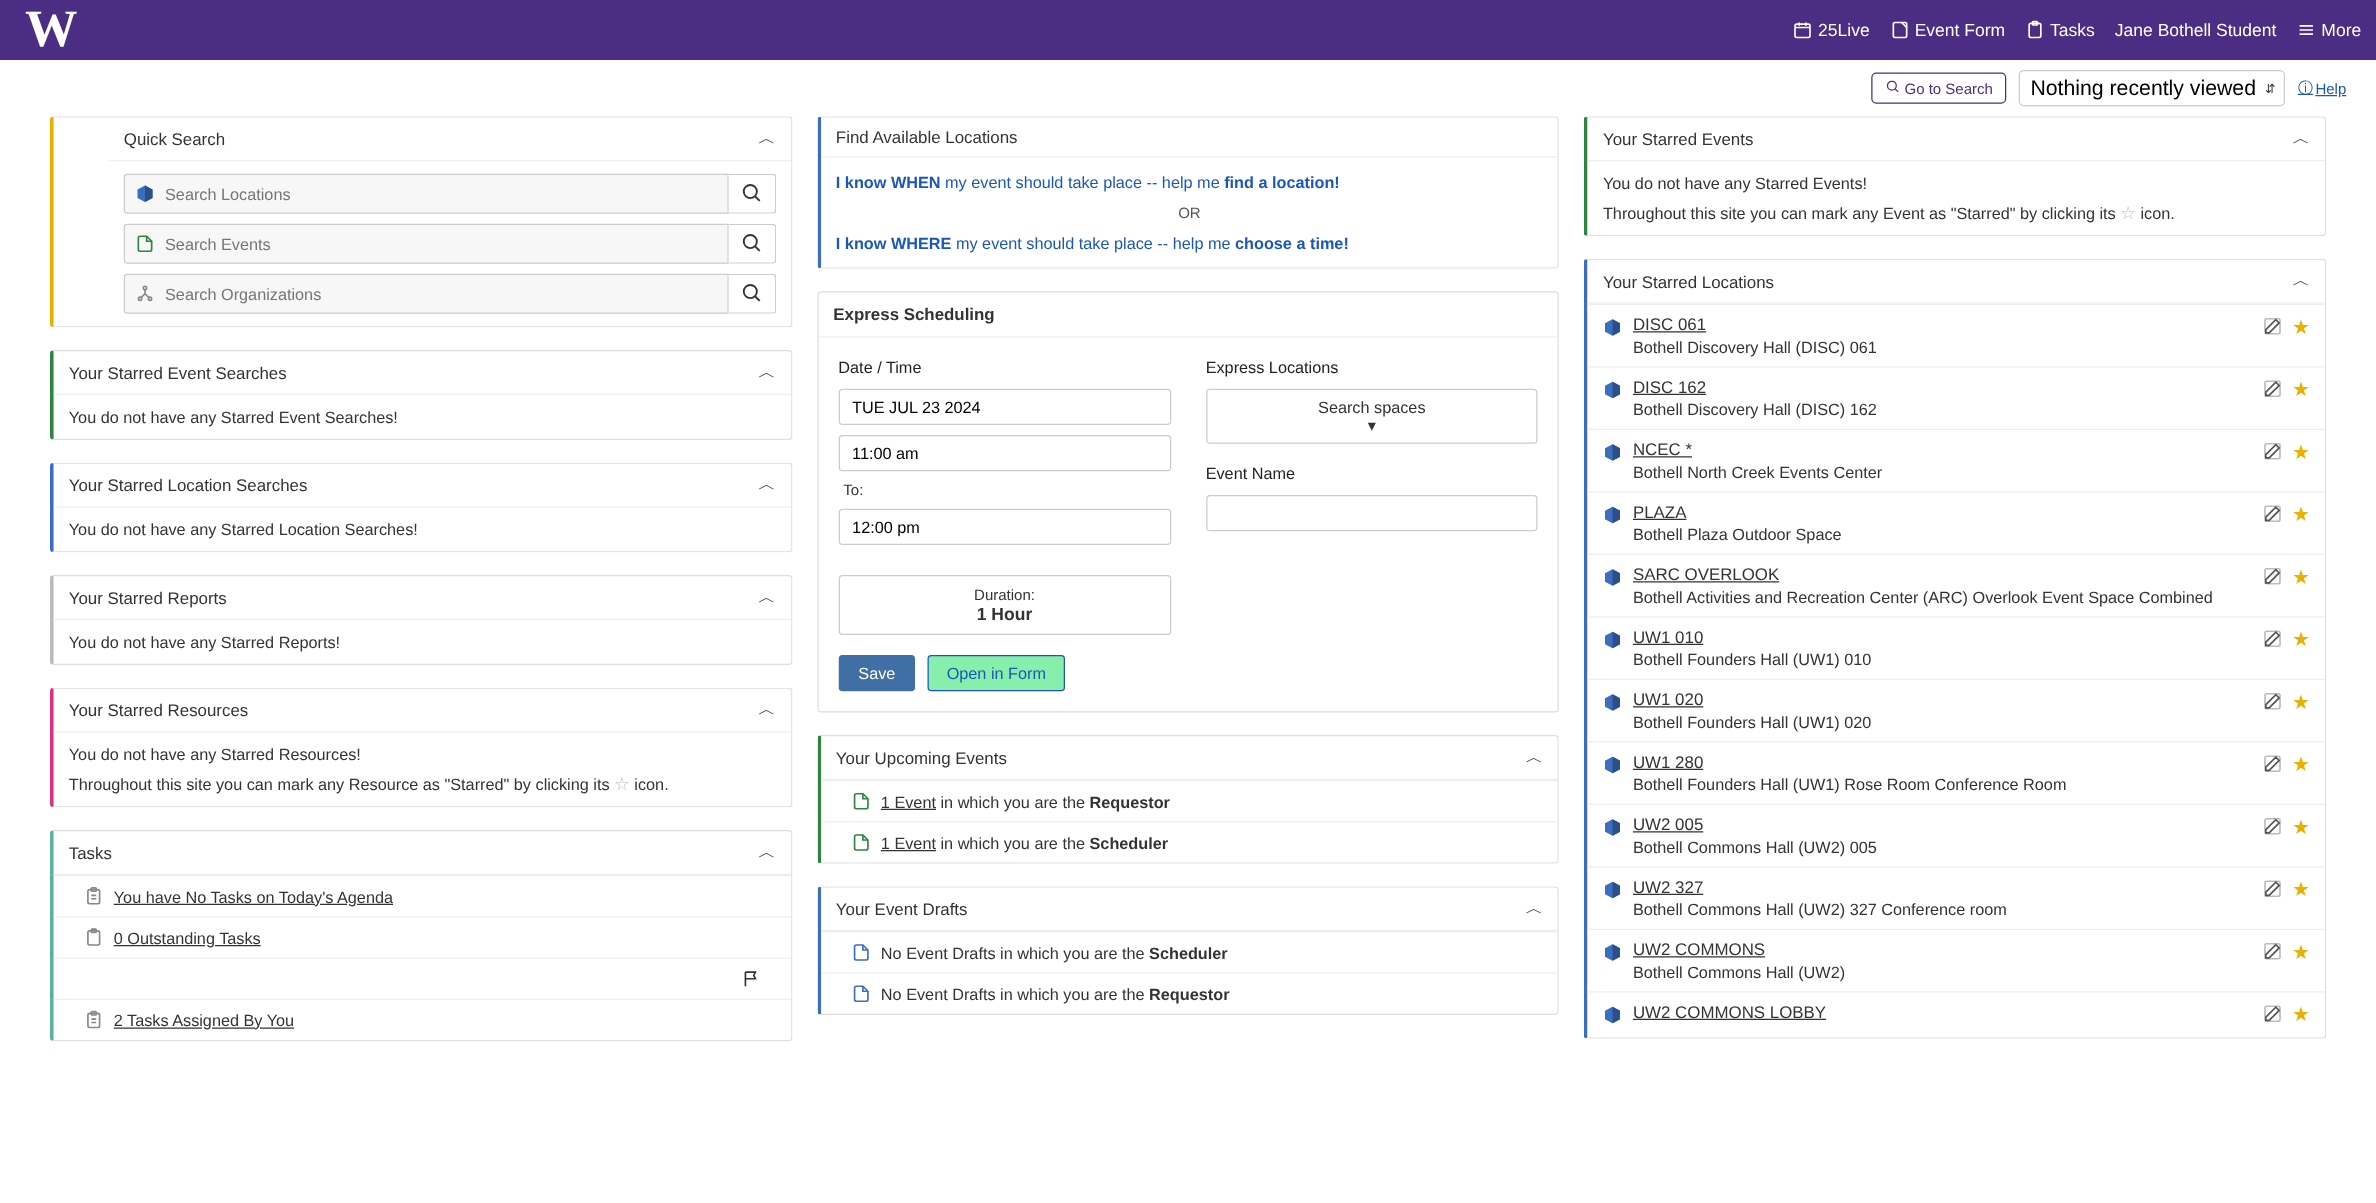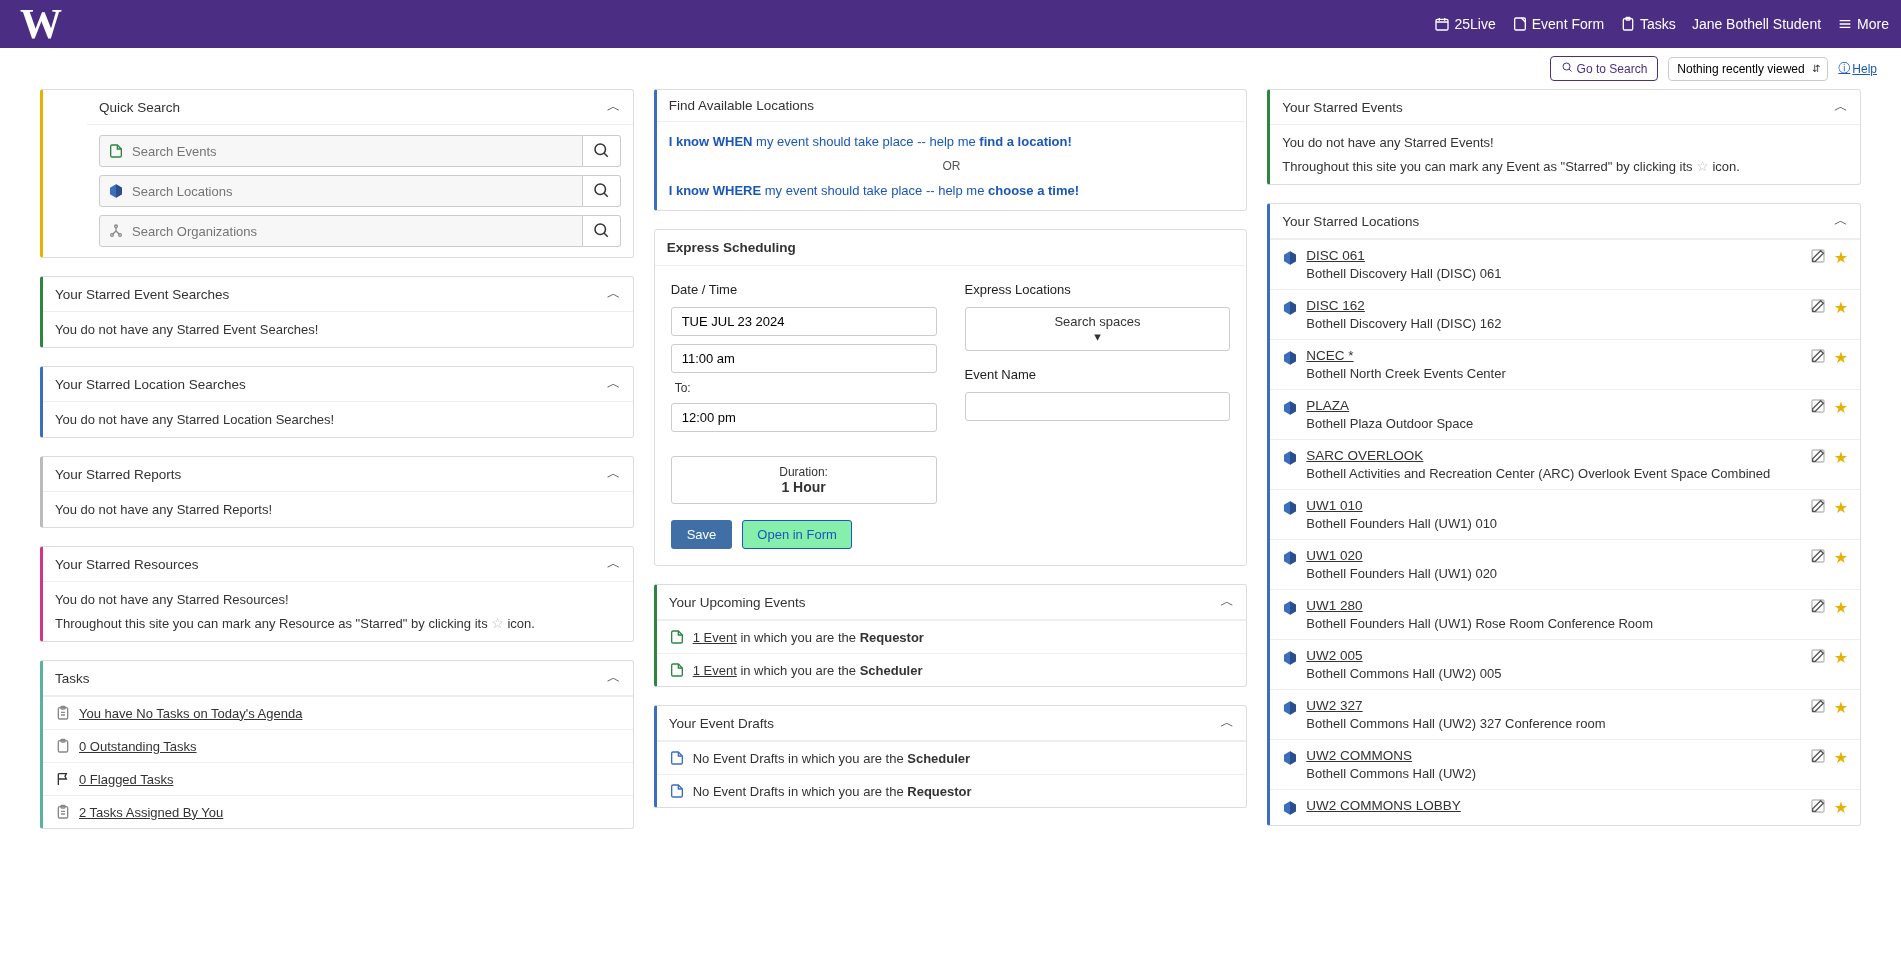--- a/index.html
+++ b/index.html
@@ -10,21 +10,21 @@
 .topbar { background: #4b2e83; color: #fff; height: 48px; display: flex; align-items: center; padding: 0 12px; }
 .logo { font-family: "Times New Roman", serif; font-size: 42px; font-weight: bold; color: #fff; letter-spacing: -4px; padding: 0 8px; }
 .topbar-spacer { flex: 1; }
 .topnav { display: flex; align-items: center; gap: 16px; font-size: 14px; }
 .topnav-item { display: flex; align-items: center; gap: 4px; color: #fff; cursor: pointer; }
 .topnav-item svg { width: 16px; height: 16px; }
 
 
 .subbar { display: flex; justify-content: flex-end; align-items: center; gap: 10px; padding: 8px 24px; }
 .goto-search-btn { border: 1px solid #4b2e83; color: #4b2e83; background: #fff; border-radius: 4px; padding: 4px 10px; display: inline-flex; align-items: center; gap: 4px; font-size: 12px; cursor: pointer; }
-.recent-select { border: 1px solid #ccc; border-radius: 4px; padding: 4px 22px 4px 8px; font-size: 12px; background: #fff; appearance: none; position: relative; }
+.recent-select { border: 1px solid #ccc; border-radius: 4px; padding: 4px 22px 4px 8px; font-size: 17px; background: #fff; appearance: none; position: relative; }
 .recent-wrap { position: relative; display: inline-flex; align-items: center; }
 .recent-wrap .caret2 { position: absolute; right: 8px; pointer-events: none; font-size: 10px; color: #333; }
 .help-link { color: #1a57b8; font-size: 12px; display: inline-flex; align-items: center; gap: 2px; text-decoration: underline; }
 
 
 .page { display: flex; gap: 20px; padding: 0 40px 20px 40px; }
 .col { flex: 1; display: flex; flex-direction: column; gap: 18px; min-width: 0; }
 
 
 .panel { border: 1px solid #ddd; border-radius: 3px; background: #fff; }
@@ -42,21 +42,21 @@
 .qs-row { display: flex; align-items: center; margin-bottom: 8px; }
 .qs-row:last-child { margin-bottom: 0; }
 .qs-input-wrap { flex: 1; display: flex; align-items: center; border: 1px solid #ccc; border-radius: 3px; background: #f7f7f7; padding: 5px 8px; gap: 8px; }
 .qs-input-wrap input { flex: 1; border: none; background: transparent; outline: none; font-size: 13px; }
 .qs-btn { width: 38px; height: 32px; border: 1px solid #ccc; border-left: none; border-radius: 0 3px 3px 0; background: #fff; display: flex; align-items: center; justify-content: center; cursor: pointer; }
 .qs-input-wrap { border-radius: 3px 0 0 3px; height: 32px; }
 .mini-icon { width: 16px; height: 16px; display: inline-flex; align-items: center; justify-content: center; }
 
 
 .row-list { border-top: 1px solid #eee; }
-.row-list .row { display: flex; align-items: center; gap: 8px; padding: 8px 12px; border-bottom: 1px solid #eee; font-size: 13px; justify-content: flex-end; }
+.row-list .row { display: flex; align-items: center; gap: 8px; padding: 8px 24px; border-bottom: 1px solid #eee; font-size: 13px; justify-content: flex-end; }
 .row-list .row:last-child { border-bottom: none; }
 .row .row-main { flex: 1; }
 .row .linkish { text-decoration: underline; color: #333; cursor: pointer; }
 
 
 .fal-body { padding: 12px; }
 .fal-link { color: #1a57b8; font-size: 13px; }
 .fal-link strong { font-weight: bold; }
 .fal-or { text-align: center; margin: 10px 0; font-size: 12px; color: #555; }
 
@@ -162,44 +162,44 @@
   <div class="col">
 
     <div class="panel border-yellow">
       <div class="panel-header">
         <span>Quick Search</span>
         <span class="chev">︿</span>
       </div>
       <div class="panel-body">
         <div class="qs-row">
           <div class="qs-input-wrap">
+            <span class="mini-icon cube">
+                <svg width="16" height="16" viewBox="0 0 24 24">
+                  <path fill="#3c6ebf" d="M12 2l9 5v10l-9 5-9-5V7z"></path>
+                  <path fill="#2a4f8a" d="M12 2v20l9-5V7z"></path>
+                </svg>
+              </span>
+            <input type="text" placeholder="Search Locations" style="">
+          </div>
+          <button class="qs-btn">
+              <span><svg width="18" height="18" viewBox="0 0 24 24" fill="none" stroke="#333" stroke-width="2">
+                  <circle cx="11" cy="11" r="7"></circle>
+                  <path d="M21 21l-5-5"></path>
+                </svg></span>
+            </button>
+        </div>
+        <div class="qs-row">
+          <div class="qs-input-wrap">
             <span class="mini-icon">
                 <svg viewBox="0 0 24 24" fill="none" stroke="#2e8540" stroke-width="2">
                   <path d="M14 3H6a2 2 0 0 0-2 2v14a2 2 0 0 0 2 2h12a2 2 0 0 0 2-2V9z"></path>
                   <path d="M14 3v6h6"></path>
                 </svg>
               </span>
             <input type="text" placeholder="Search Events" style="">
-          </div>
-          <button class="qs-btn">
-              <span><svg width="18" height="18" viewBox="0 0 24 24" fill="none" stroke="#333" stroke-width="2">
-                  <circle cx="11" cy="11" r="7"></circle>
-                  <path d="M21 21l-5-5"></path>
-                </svg></span>
-            </button>
-        </div>
-        <div class="qs-row">
-          <div class="qs-input-wrap">
-            <span class="mini-icon cube">
-                <svg width="16" height="16" viewBox="0 0 24 24">
-                  <path fill="#3c6ebf" d="M12 2l9 5v10l-9 5-9-5V7z"></path>
-                  <path fill="#2a4f8a" d="M12 2v20l9-5V7z"></path>
-                </svg>
-              </span>
-            <input type="text" placeholder="Search Locations" style="">
           </div>
           <button class="qs-btn">
               <span><svg width="18" height="18" viewBox="0 0 24 24" fill="none" stroke="#333" stroke-width="2">
                   <circle cx="11" cy="11" r="7"></circle>
                   <path d="M21 21l-5-5"></path>
                 </svg></span>
             </button>
         </div>
         <div class="qs-row">
           <div class="qs-input-wrap">
@@ -286,21 +286,20 @@
               </svg>
             </span>
             <span class="row-main linkish">0 Outstanding Tasks</span>
           </div>
         <div class="row">
             <span class="mini-icon">
               <svg width="16" height="16" viewBox="0 0 24 24" fill="none" stroke="#333" stroke-width="2">
                 <path d="M5 21V4M5 4h12l-2 4 2 4H5"></path>
               </svg>
             </span>
-            <span class="row-main linkish">0 Flagged Tasks</span>
           </div>
         <div class="row">
             <span class="mini-icon">
               <svg width="16" height="16" viewBox="0 0 24 24" fill="none" stroke="#888" stroke-width="2">
                 <rect x="5" y="4" width="14" height="17" rx="2"></rect>
                 <rect x="9" y="2" width="6" height="4" rx="1"></rect>
                 <path d="M9 11h6M9 15h6"></path>
               </svg>
             </span>
             <span class="row-main linkish">2 Tasks Assigned By You</span>

